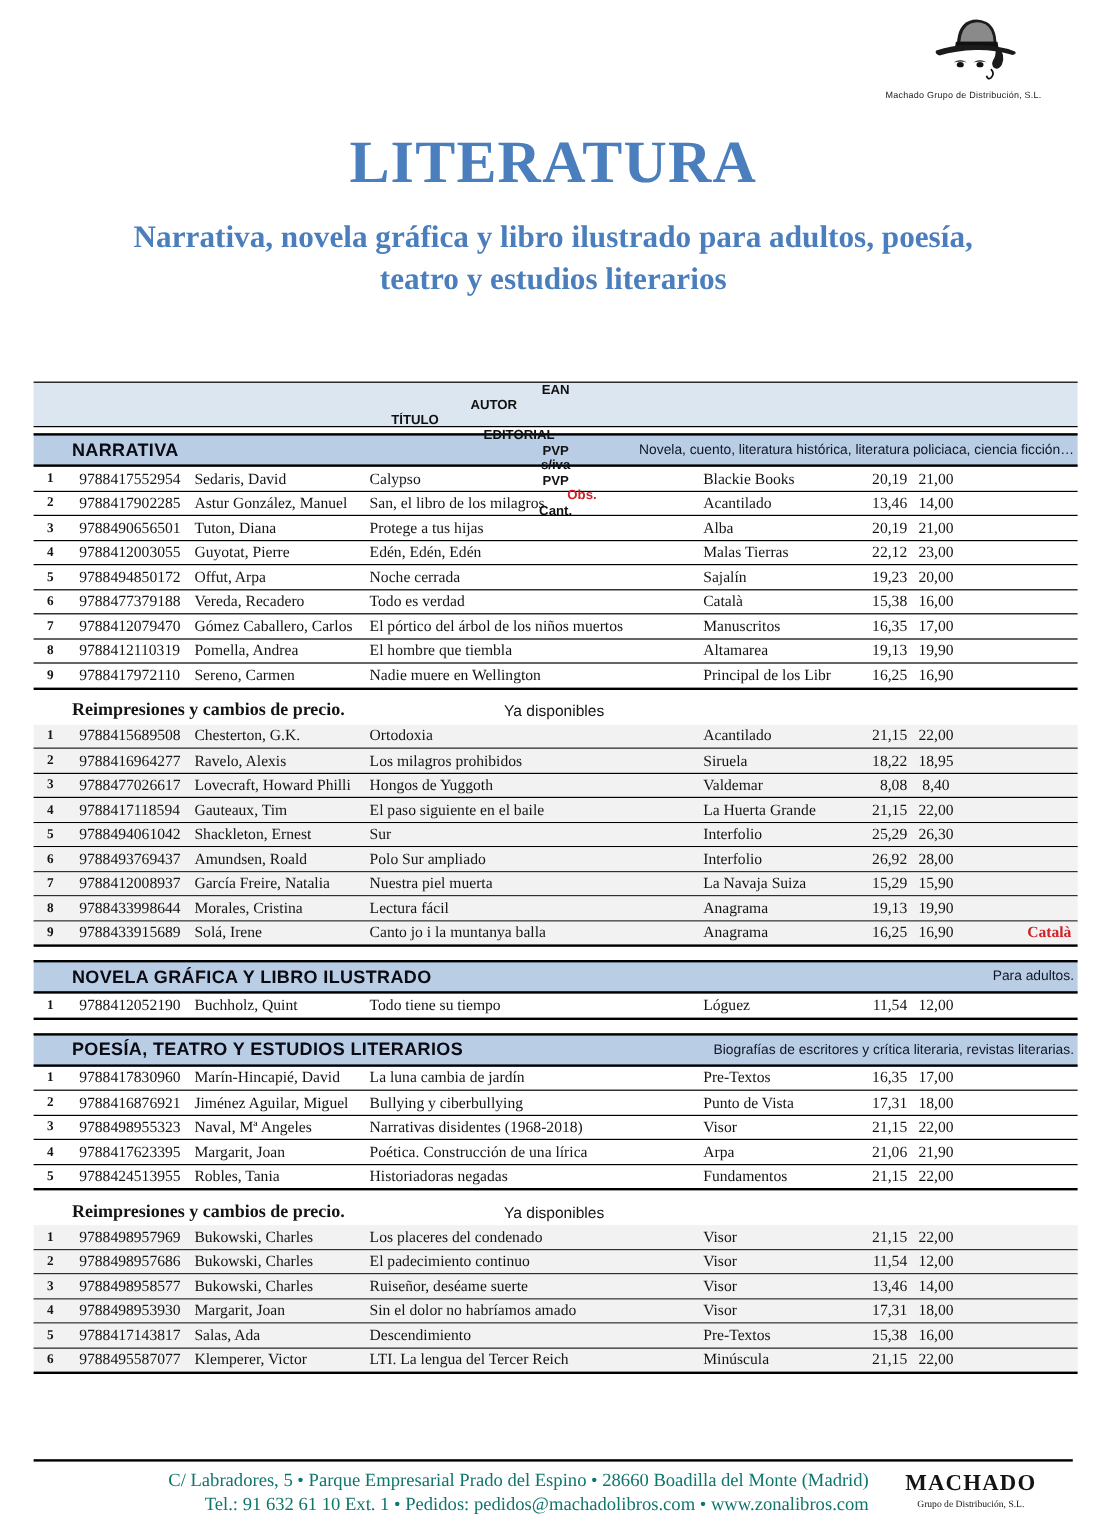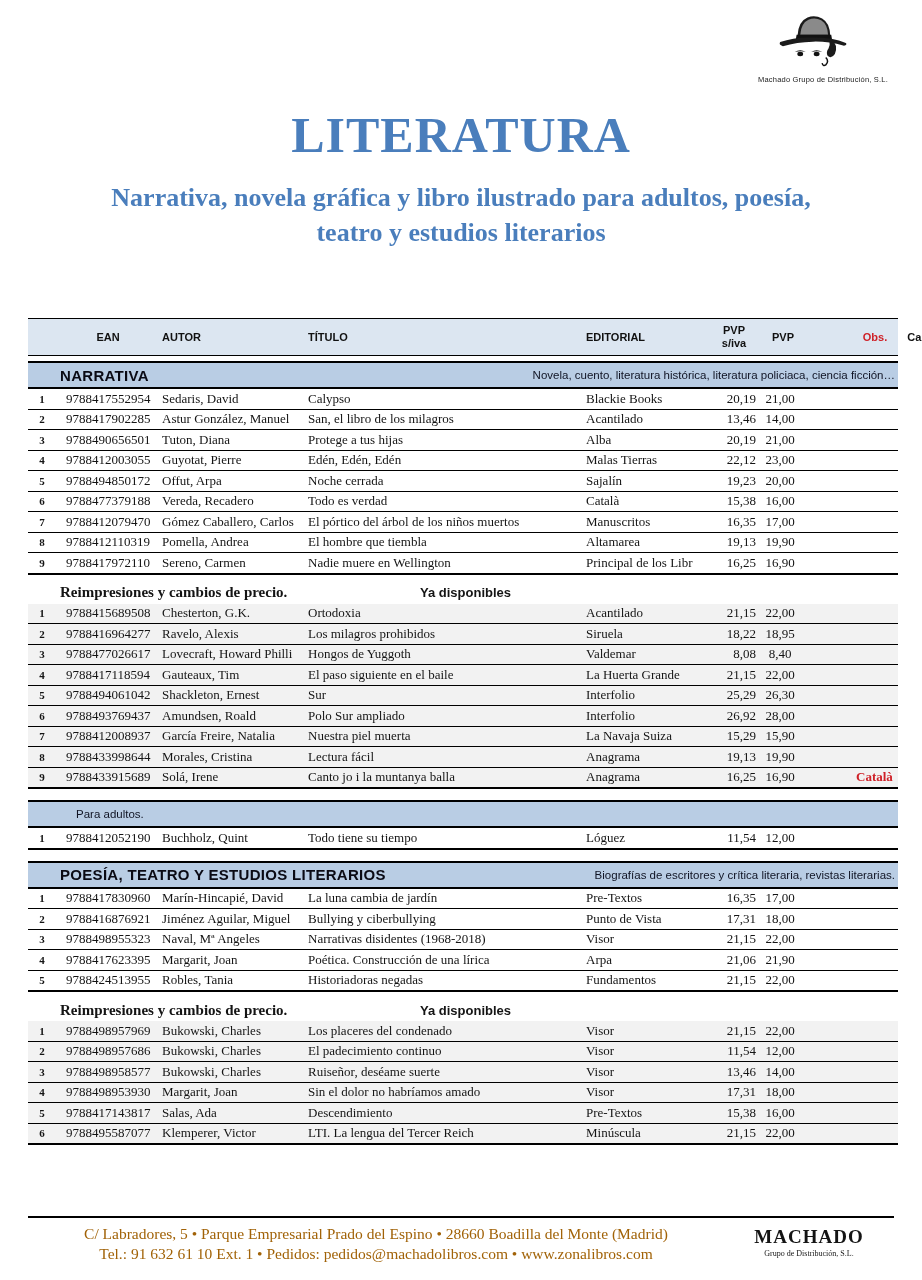--- a/index.html
+++ b/index.html
@@ -1,33 +1,33 @@
 <!DOCTYPE html>
 <html><head>
 <meta charset="utf-8">
 <style>
   html,body{margin:0;padding:0;background:#888;}
   .page{
     position:relative;width:922px;height:1280px;background:#ffffff;
     margin:0 auto;font-family:"Liberation Serif",serif;color:#141414;overflow:hidden;
   }
   
-  .logo{position:absolute;top:12px;right:34px;width:150px;text-align:right;}
+  .logo{position:absolute;top:12px;right:34px;width:150px;text-align:left;}
   .logo svg{display:block;margin:0 auto;}
   .logo-caption{font-family:"Liberation Sans",sans-serif;font-size:7.5px;color:#222;margin-top:1px;letter-spacing:.2px;}
   
   .doc-title{position:absolute;top:106px;left:0;width:100%;text-align:center;
     font-size:50px;font-weight:bold;color:#4a7ebc;letter-spacing:1px;}
   .doc-subtitle{position:absolute;top:180px;left:111px;width:700px;text-align:center;
     font-size:26px;font-weight:bold;color:#4a7ebc;line-height:1.35;}
   
   .catalog{position:absolute;top:318px;left:28px;width:870px;font-size:13px;}
   .col-head{display:flex;align-items:center;background:#dce6f1;height:36px;
     border-top:1px solid #000;border-bottom:1.5px solid #000;
-    font-family:"Liberation Sans",sans-serif;font-weight:bold;font-size:11px;color:#111;}
+    font-family:"Liberation Sans",sans-serif;font-weight:bold;font-size:11px;color:#111;flex-direction:column;}
   .col-head .cell{white-space:pre-line;line-height:1.15;}
   .head-gap{height:5px;}
   .cell{flex:0 0 auto;overflow:hidden;white-space:nowrap;box-sizing:border-box;}
   .c-n{width:28px;text-align:center;font-weight:bold;font-size:11px;}
   .c-ean{width:104px;padding-left:10px;}
   .c-autor{width:146px;padding-left:2px;}
   .c-titulo{width:278px;padding-left:2px;}
   .c-editorial{width:124px;padding-left:2px;}
   .c-pvpsiva{width:52px;text-align:right;padding-right:4px;}
   .c-pvp{width:46px;text-align:center;padding-right:6px;}
@@ -39,26 +39,26 @@
     background:#b9cde4;height:24px;border-top:2px solid #000;border-bottom:2px solid #000;
     font-family:"Liberation Sans",sans-serif;margin-top:0;}
   .sec-title{font-weight:bold;font-size:15px;color:#0a0a14;padding-left:32px;letter-spacing:.3px;}
   .sec-note{font-size:11.5px;color:#101424;padding-right:3px;padding-left:48px;}
   .row{display:flex;align-items:center;height:19.5px;border-bottom:1px solid #000;}
   .group.shaded .row{background:#f2f2f2;}
   .group .row:last-child{border-bottom-width:2px;}
   .group-heading{position:relative;height:22px;margin-top:7px;display:flex;align-items:center;}
   .gh-main{font-size:15px;font-weight:bold;padding-left:32px;}
   .gh-sub{position:absolute;left:392px;font-family:"Liberation Sans",sans-serif;
-    font-size:13px;font-weight:bold;}
+    font-size:13px;font-weight:normal;}
   .section-space{height:11px;}
   
   .footer-rule{position:absolute;top:1216px;left:28px;width:866px;border-top:2px solid #000;}
   .footer{position:absolute;top:1224px;left:28px;width:866px;display:flex;align-items:flex-start;}
-  .footer-address{flex:1;text-align:center;font-size:15.5px;line-height:1.32;color:#a16207;}
+  .footer-address{flex:1;text-align:right;font-size:15.5px;line-height:1.32;color:#0f766e;}
   .footer-brand{width:170px;text-align:center;padding-top:2px;}
   .brand-name{font-size:19px;font-weight:bold;letter-spacing:1px;}
   .brand-sub{font-size:8px;font-weight:normal;margin-top:1px;}
 </style>
 </head>
 <body>
 
 <div class="page">
 
   <div class="logo">
@@ -308,20 +308,21 @@
             <div class="cell c-titulo">Canto jo i la muntanya balla</div>
             <div class="cell c-editorial">Anagrama</div>
             <div class="cell c-pvpsiva">16,25</div>
             <div class="cell c-pvp">16,90</div>
             <div class="cell c-obs">Català</div>
             <div class="cell c-cant"></div>
           </div>
         </div>
         <div class="section-space"></div>
         <div class="section-bar">
+          <div class="sec-title">NOVELA GRÁFICA Y LIBRO ILUSTRADO</div>
           <div class="sec-note">Para adultos.</div>
         </div>
         <div class="group">
           <div class="row">
             <div class="cell c-n">1</div>
             <div class="cell c-ean">9788412052190</div>
             <div class="cell c-autor">Buchholz, Quint</div>
             <div class="cell c-titulo">Todo tiene su tiempo</div>
             <div class="cell c-editorial">Lóguez</div>
             <div class="cell c-pvpsiva">11,54</div>

